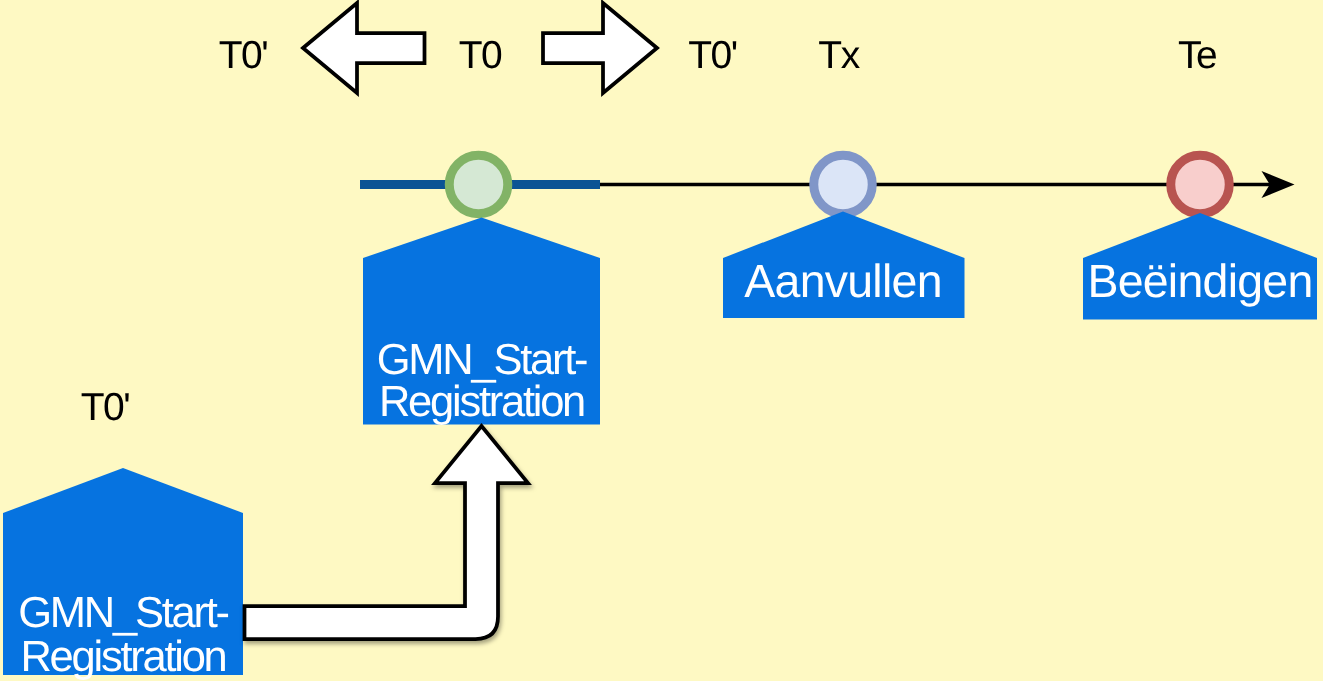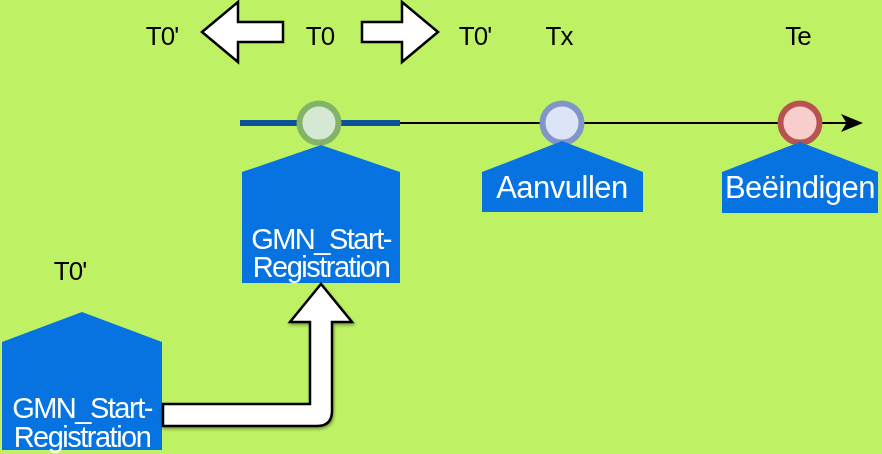--- a/index.html
+++ b/index.html
@@ -4,21 +4,21 @@
 <style>
   html, body {
     margin: 0;
     padding: 0;
     background: #ffffff;
   }
   .canvas {
     position: relative;
     width: 882px;
     height: 454px;
-    background: #bef264;
+    background: #fef9c3;
     overflow: hidden;
     font-family: "Liberation Sans", sans-serif;
   }
   svg { display: block; }
   .time-label {
     font-family: "Liberation Sans", sans-serif;
     font-size: 26px;
     letter-spacing: -1px;
     fill: #000000;
     text-anchor: middle;

